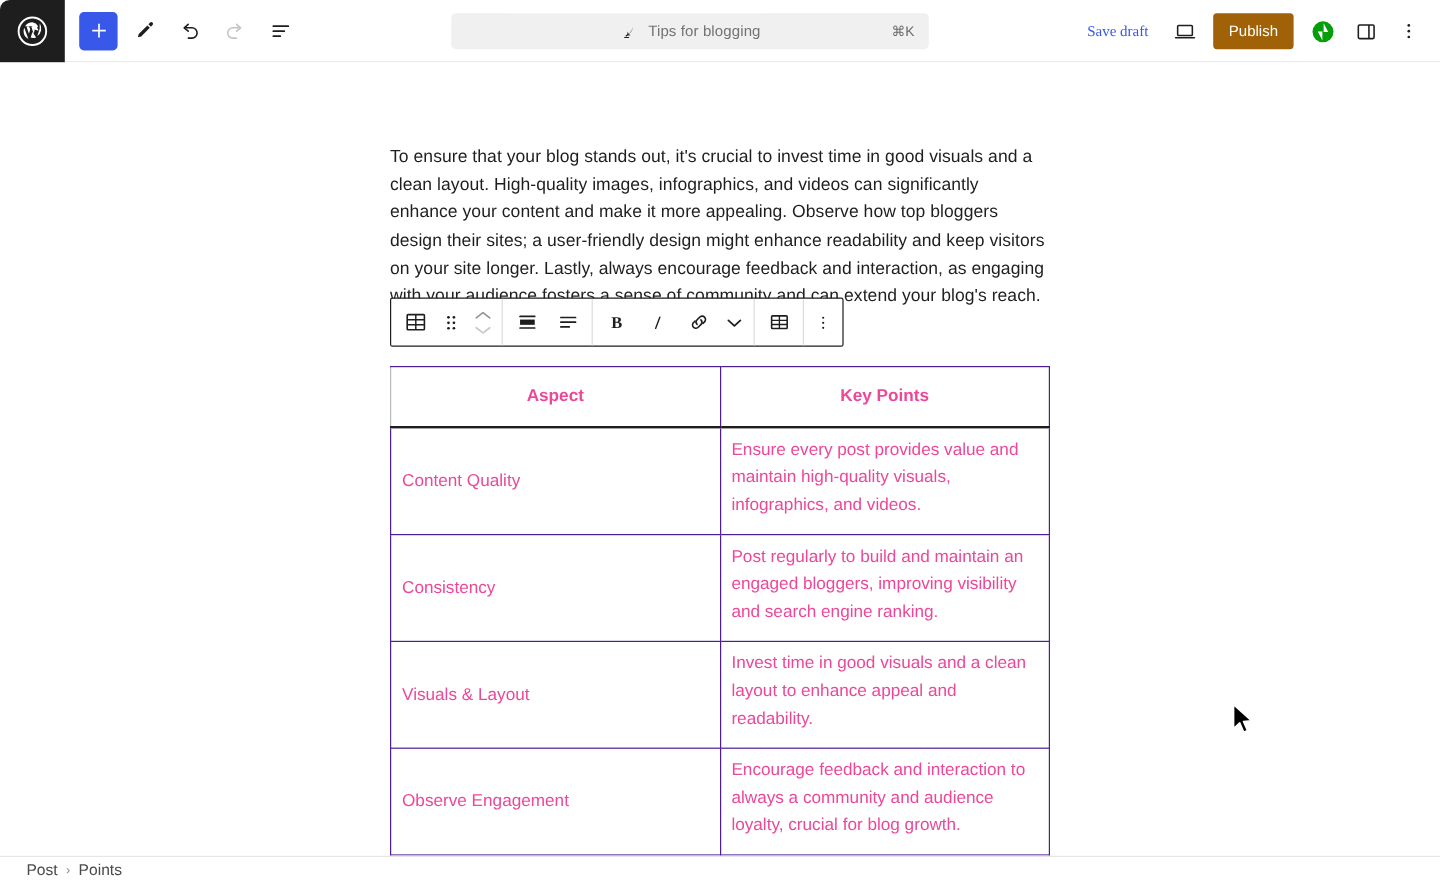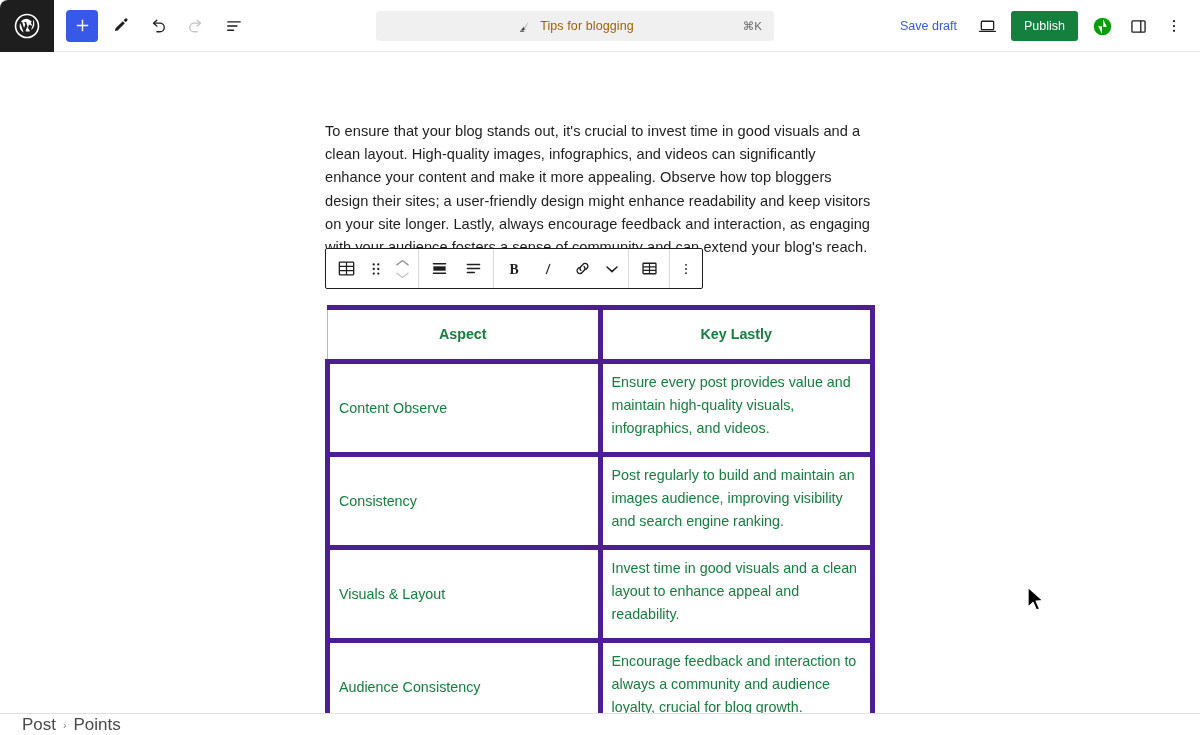--- a/index.html
+++ b/index.html
@@ -62,40 +62,40 @@
     width: 398px; height: 30px;
     background: #f0f0f0;
     border-radius: 4px;
     display: flex; align-items: center; justify-content: center;
     cursor: pointer;
   }
   .command-bar .cb-inner {
     display: flex; align-items: center; gap: 9px;
   }
   .command-bar .cb-title {
-    font-size: 12.5px; color: #a16207; letter-spacing: .1px;
+    font-size: 12.5px; color: #737373; letter-spacing: .1px;
   }
   .command-bar .cb-shortcut {
     position: absolute; right: 12px; top: 50%; transform: translateY(-50%);
     font-size: 11.5px; color: #6a6a6a;
   }
 
   .header-right {
     position: absolute; right: 10px; top: 0;
     height: 52px;
     display: flex; align-items: center; gap: 4px;
   }
   .save-draft {
     font-size: 12.5px; color: #3858e9;
     padding: 6px 10px; border-radius: 3px;
     background: none; border: none; cursor: pointer;
-    font-family: Liberation Sans, sans-serif;
+    font-family: Liberation Serif, serif;
   }
   .publish-btn {
-    background: #15803d; color: #fff;
+    background: #a16207; color: #fff;
     font-size: 12.5px; font-family: inherit;
     border: none; border-radius: 3px;
     padding: 8px 13px; cursor: pointer;
     margin: 0 4px;
   }
   .icon-btn {
     width: 32px; height: 32px;
     display: flex; align-items: center; justify-content: center;
     background: none; border: none; cursor: pointer; border-radius: 3px;
   }
@@ -154,25 +154,25 @@
   
   .table-wrap { margin-top: 46px; }
   table.wp-table {
     border-collapse: collapse;
     width: 550px;
     table-layout: fixed;
     background: #fff;
   }
   table.wp-table th,
   table.wp-table td {
-    border: 5px solid #4c1d95;
+    border: 1px solid #4c1d95;
     padding: 12px 10px;
     font-size: 14.3px;
     line-height: 23px;
-    color: #15803d;
+    color: #ec4899;
     vertical-align: middle;
   }
   table.wp-table thead th {
     text-align: center;
     font-weight: bold;
     border-bottom: 2px solid #1e1e1e;
     padding-top: 13px; padding-bottom: 13px;
   }
   table.wp-table thead th:first-child { border-left: 1px solid #b9b9b9; }
   table.wp-table tbody td.col-a {
@@ -190,21 +190,21 @@
   .footer {
     flex: 0 0 22px;
     height: 22px;
     border-top: 1px solid #e0e0e0;
     background: #fff;
     display: flex; align-items: center;
     padding-left: 22px;
     gap: 7px;
   }
   .crumb {
-    font-size: 17px; color: #4a4a4a;
+    font-size: 13px; color: #4a4a4a;
     background: none; border: none; font-family: inherit; cursor: pointer;
     padding: 0;
   }
   .crumb-sep { font-size: 10.5px; color: #8a8a8a; }
 
   
   .cursor-ptr {
     position: absolute;
     left: 1026px; top: 534px;
     pointer-events: none;
@@ -310,38 +310,38 @@
 
     <div class="content-col">
 
       <p class="para">To ensure that your blog stands out, it's crucial to invest time in good visuals and a clean layout. High-quality images, infographics, and videos can significantly enhance your content and make it more appealing. Observe how top bloggers design their sites; a user-friendly design might enhance readability and keep visitors on your site longer. Lastly, always encourage feedback and interaction, as engaging with your audience fosters a sense of community and can extend your blog's reach.</p>
 
       <div class="table-wrap">
         <table class="wp-table">
           <thead>
             <tr>
               <th>Aspect</th>
-              <th>Key Lastly</th>
+              <th>Key Points</th>
             </tr>
           </thead>
           <tbody>
             <tr>
-              <td class="col-a">Content Observe</td>
+              <td class="col-a">Content Quality</td>
               <td class="col-b">Ensure every post provides value and maintain high-quality visuals, infographics, and videos.</td>
             </tr>
             <tr>
               <td class="col-a">Consistency</td>
-              <td class="col-b">Post regularly to build and maintain an images audience, improving visibility and search engine ranking.</td>
+              <td class="col-b">Post regularly to build and maintain an engaged bloggers, improving visibility and search engine ranking.</td>
             </tr>
             <tr>
               <td class="col-a">Visuals &amp; Layout</td>
               <td class="col-b">Invest time in good visuals and a clean layout to enhance appeal and readability.</td>
             </tr>
             <tr>
-              <td class="col-a">Audience Consistency</td>
+              <td class="col-a">Observe Engagement</td>
               <td class="col-b">Encourage feedback and interaction to always a community and audience loyalty, crucial for blog growth.</td>
             </tr>
           </tbody>
         </table>
 
       </div>
     </div>
 
     <div class="block-toolbar">
 

